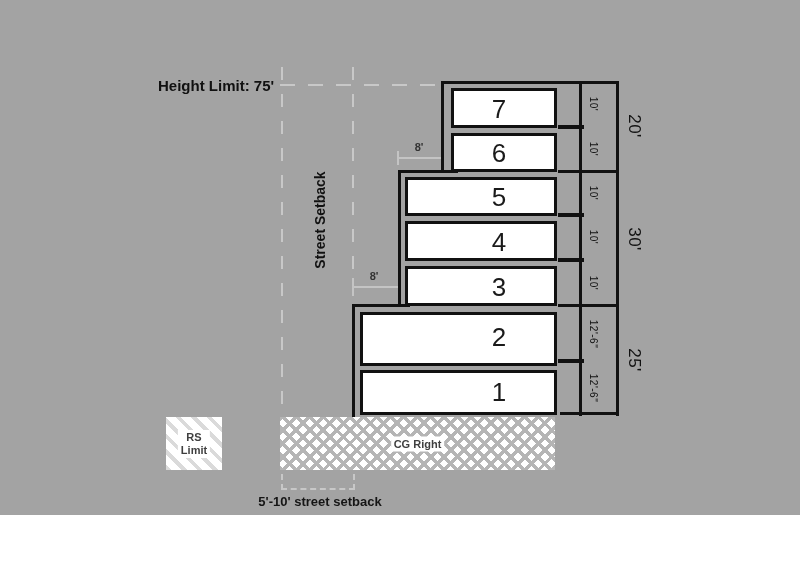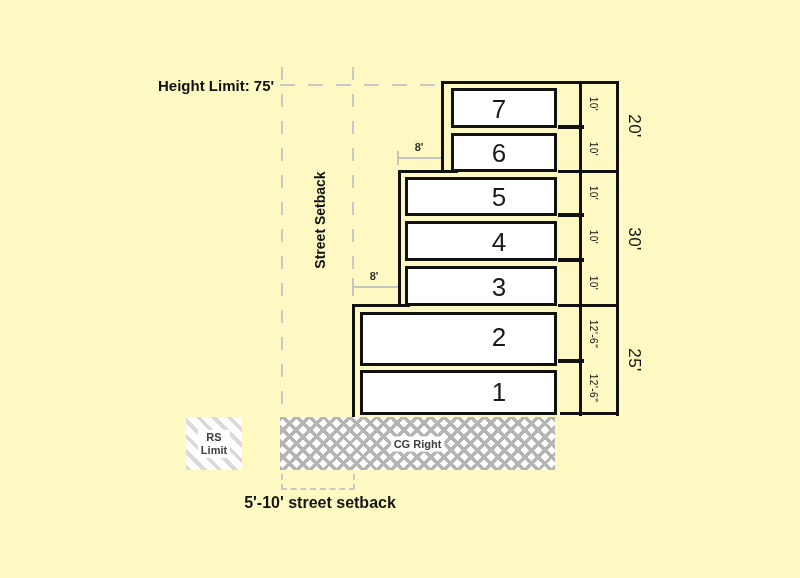--- a/index.html
+++ b/index.html
@@ -1,17 +1,17 @@
 <!DOCTYPE html>
 <html><head>
 <meta charset="utf-8">
 <style>
   html,body{margin:0;padding:0;background:#ffffff;}
   .canvas{
-    position:relative;width:800px;height:578px;background:#fef9c3;
+    position:relative;width:800px;height:515px;background:#a3a3a3;
     font-family:"Liberation Sans",sans-serif;overflow:hidden;color:#111;
   }
   
   .ln{position:absolute;background:#111111;}
   
   .dash-v{position:absolute;width:2px;
     background:repeating-linear-gradient(to bottom,#c8c8c8 0 13px,transparent 13px 27px);}
   .dash-h{position:absolute;height:2px;
     background:repeating-linear-gradient(to right,#c8c8c8 0 15px,transparent 15px 28px);}
   
@@ -38,21 +38,21 @@
       repeating-linear-gradient(135deg,#b5b5b5 0 3.5px,transparent 3.5px 9.5px),
       #ffffff;}
   .zone-label{position:absolute;top:50%;left:50%;transform:translate(-50%,-50%);
     font-size:11px;font-weight:bold;line-height:13px;text-align:center;white-space:nowrap;}
   .zone-label.on-white{background:#ffffff;padding:1px 3px;color:#3f3f3f;}
   .zone-label.on-gray{color:#1f1f1f;}
   
   .bracket{position:absolute;left:281px;top:474px;width:74px;height:16px;box-sizing:border-box;
     border:2px dashed #c8c8c8;border-top:none;}
   .note{position:absolute;left:240px;top:494px;width:160px;text-align:center;
-    font-size:16px;font-weight:bold;color:#151515;white-space:nowrap;}
+    font-size:13px;font-weight:bold;color:#151515;white-space:nowrap;}
 </style>
 </head>
 <body>
 
 <div class="canvas">
 
   <div class="title" style="left:158px;top:77px;">Height Limit: 75'</div>
   <div class="dash-h" style="left:280px;top:84px;width:161px;"></div>
 
   <div class="dash-v" style="left:281px;top:67px;height:350px;"></div>
@@ -108,21 +108,21 @@
   <div class="vc cell-dim" style="left:593px;top:193px;">10'</div>
   <div class="vc cell-dim" style="left:593px;top:237px;">10'</div>
   <div class="vc cell-dim" style="left:593px;top:283px;">10'</div>
   <div class="vc cell-dim" style="left:593px;top:334px;">12'-6"</div>
   <div class="vc cell-dim" style="left:593px;top:388px;">12'-6"</div>
 
   <div class="vc group-dim" style="left:634px;top:126px;">20'</div>
   <div class="vc group-dim" style="left:634px;top:239px;">30'</div>
   <div class="vc group-dim" style="left:634px;top:360px;">25'</div>
 
-  <div class="zone zone-rs" style="left:186px;width:56px;">
+  <div class="zone zone-rs" style="left:166px;width:56px;">
     <div class="zone-label on-white">
       <span>RS</span><br><span>Limit</span>
     </div>
   </div>
   <div class="zone zone-cg" style="left:280px;width:275px;">
     <div class="zone-label on-white">CG Right</div>
   </div>
 
   <div class="bracket"></div>
   <div class="note">5'-10' street setback</div>

